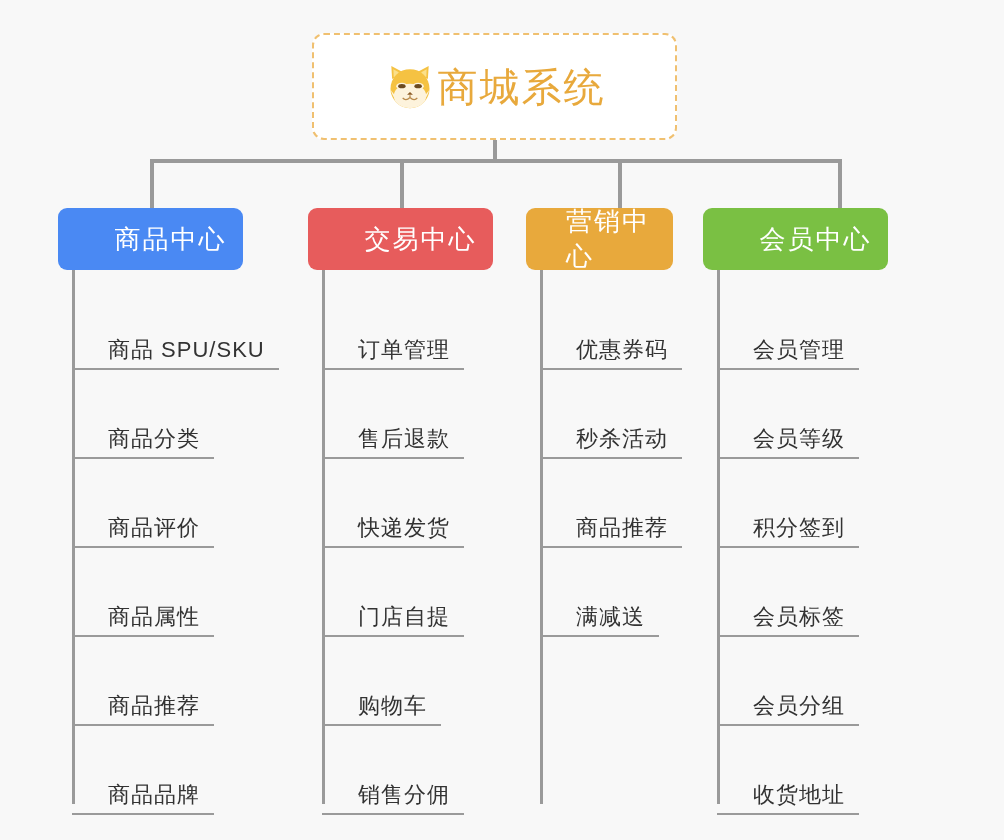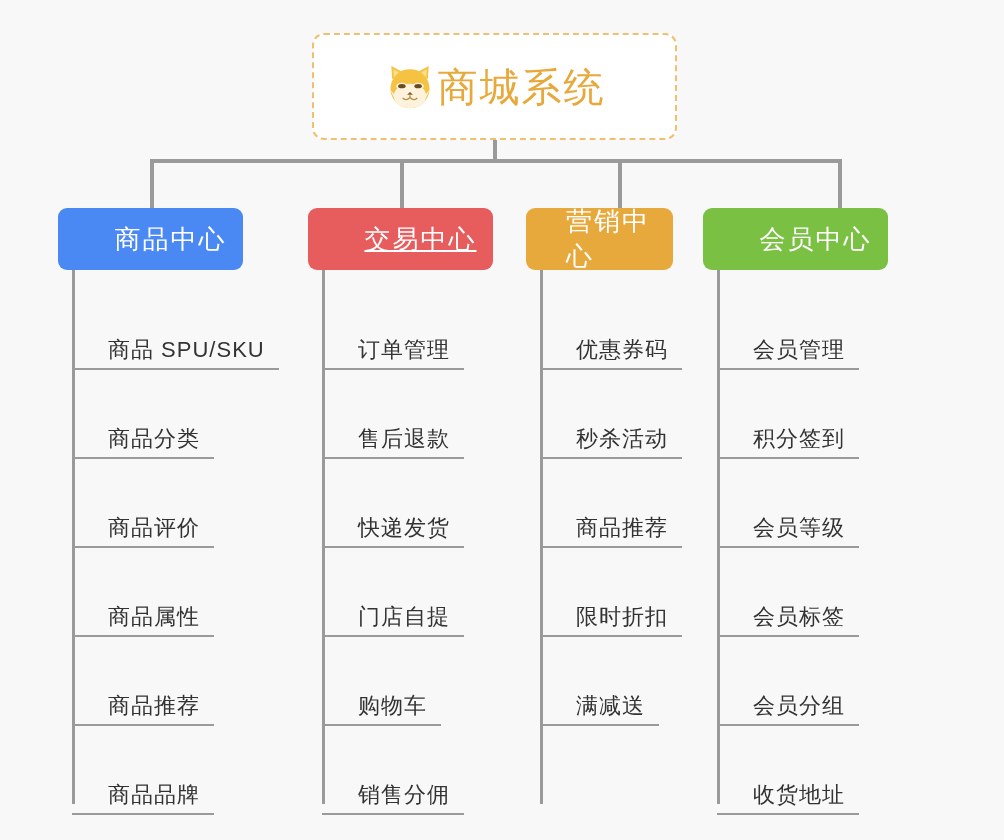--- a/index.html
+++ b/index.html
@@ -171,21 +171,21 @@
       <div class="leaf">
           <div class="leaf-inner"><span class="leaf-label">商品推荐</span></div>
         </div>
       <div class="leaf">
           <div class="leaf-inner"><span class="leaf-label">商品品牌</span></div>
         </div>
     </div>
   </div>
 
   <div class="column" style="left:308px; width:185px;">
-    <div class="cat-box" style="background:#e75c5c; width:185px;text-decoration:underline;">
+    <div class="cat-box" style="background:#e75c5c; width:185px;">
       <span>交易中心</span>
     </div>
     <div class="leaf-list">
       <div class="spine" style="height:534px;"></div>
       <div class="leaf">
           <div class="leaf-inner"><span class="leaf-label">订单管理</span></div>
         </div>
       <div class="leaf">
           <div class="leaf-inner"><span class="leaf-label">售后退款</span></div>
         </div>
@@ -213,44 +213,41 @@
       <div class="leaf">
           <div class="leaf-inner"><span class="leaf-label">优惠券码</span></div>
         </div>
       <div class="leaf">
           <div class="leaf-inner"><span class="leaf-label">秒杀活动</span></div>
         </div>
       <div class="leaf">
           <div class="leaf-inner"><span class="leaf-label">商品推荐</span></div>
         </div>
       <div class="leaf">
-          <div class="leaf-inner"><span class="leaf-label">限时折扣</span></div>
-        </div>
-      <div class="leaf">
           <div class="leaf-inner"><span class="leaf-label">满减送</span></div>
         </div>
     </div>
   </div>
 
   <div class="column" style="left:703px; width:185px;">
     <div class="cat-box" style="background:#7ac043; width:185px;">
       <span>会员中心</span>
     </div>
     <div class="leaf-list">
       <div class="spine" style="height:534px;"></div>
       <div class="leaf">
           <div class="leaf-inner"><span class="leaf-label">会员管理</span></div>
         </div>
       <div class="leaf">
+          <div class="leaf-inner"><span class="leaf-label">会员等级</span></div>
+        </div>
+      <div class="leaf">
           <div class="leaf-inner"><span class="leaf-label">积分签到</span></div>
         </div>
       <div class="leaf">
-          <div class="leaf-inner"><span class="leaf-label">会员等级</span></div>
-        </div>
-      <div class="leaf">
           <div class="leaf-inner"><span class="leaf-label">会员标签</span></div>
         </div>
       <div class="leaf">
           <div class="leaf-inner"><span class="leaf-label">会员分组</span></div>
         </div>
       <div class="leaf">
           <div class="leaf-inner"><span class="leaf-label">收货地址</span></div>
         </div>
     </div>
   </div>

